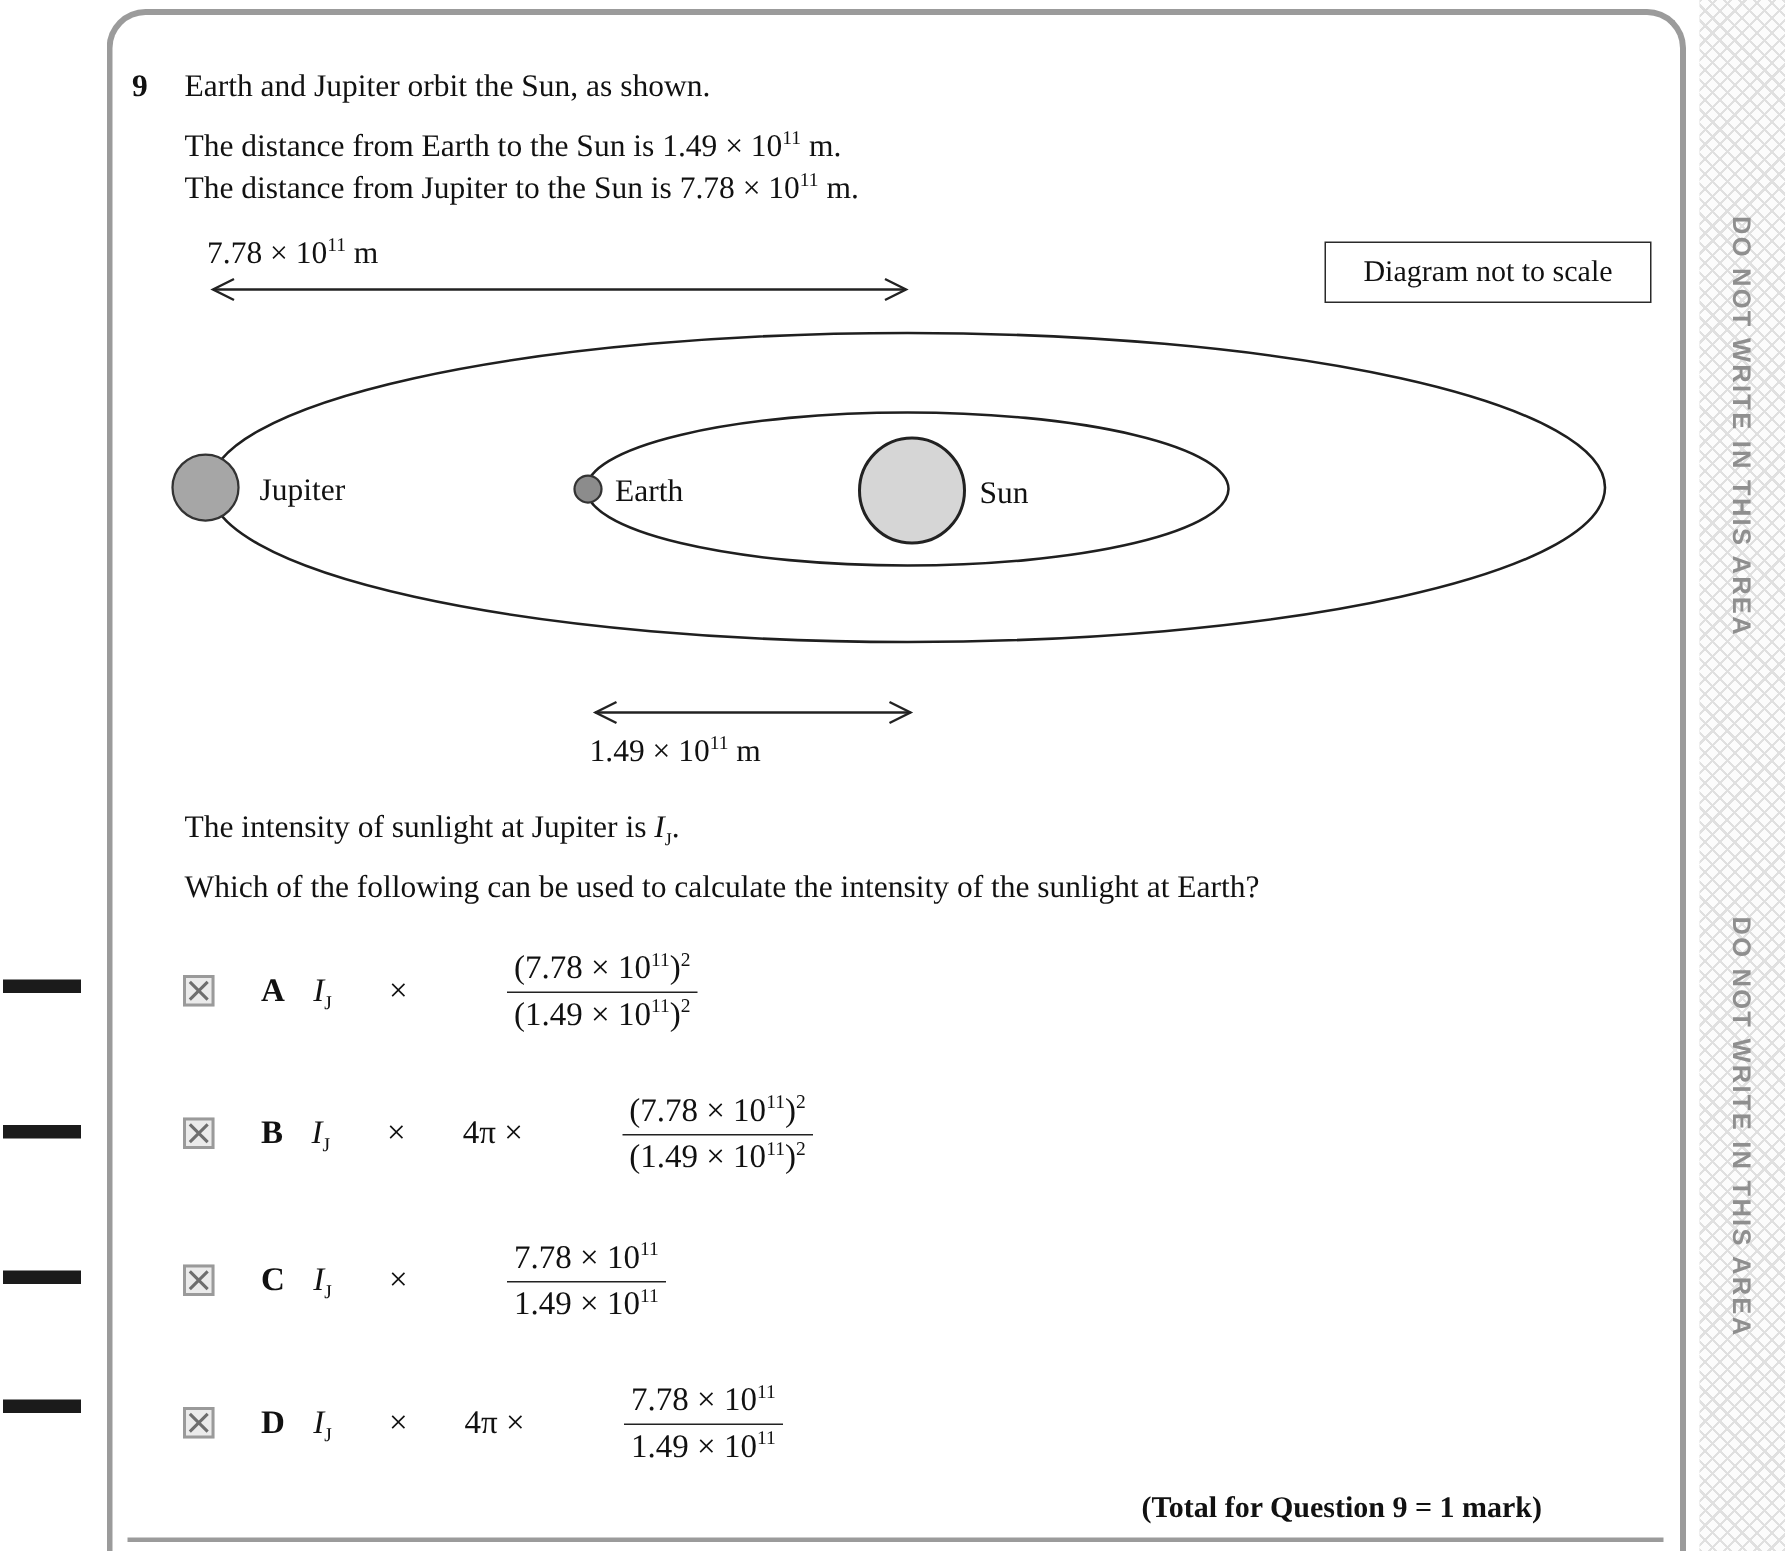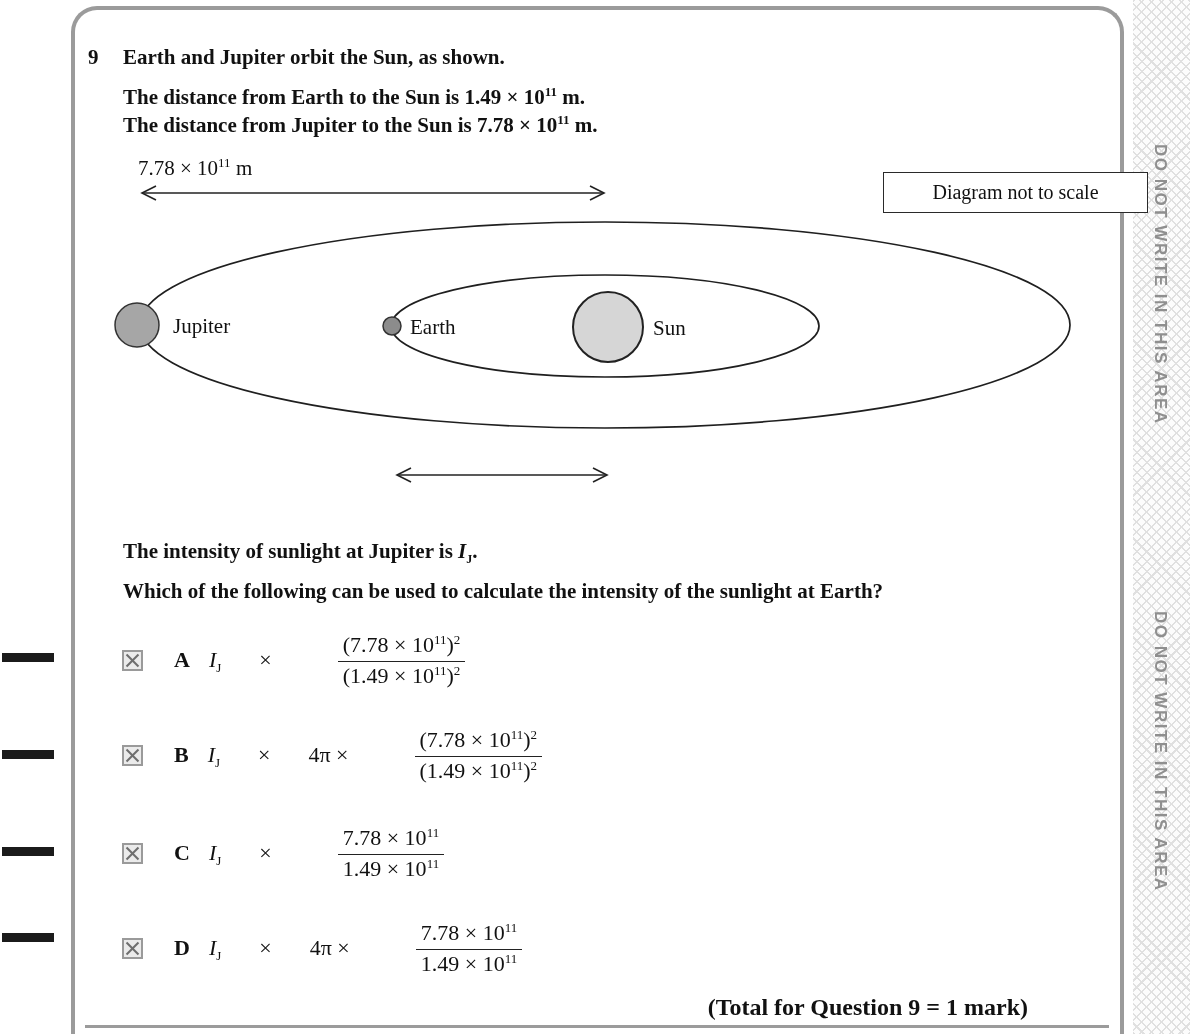--- a/index.html
+++ b/index.html
@@ -20,45 +20,45 @@
   .sidebar { position:absolute; left:1133px; top:0; width:57px; height:1034px;
              background-color:#fcfcfc;
              background-image:
                repeating-linear-gradient(45deg,  #e0e0e0 0 1.5px, transparent 1.5px 7px),
                repeating-linear-gradient(-45deg, #e0e0e0 0 1.5px, transparent 1.5px 7px); }
   .vtext { position:absolute; writing-mode:vertical-rl; text-orientation:mixed;
            font-family:"Liberation Sans","DejaVu Sans",sans-serif; font-weight:bold;
            font-size:17px; letter-spacing:1.5px; color:#8f8f8f; white-space:nowrap;
            display:flex; align-items:center; justify-content:center; }
 
-  .txt { position:absolute; font-size:21px; white-space:nowrap;font-weight:bold; }
+  .txt { position:absolute; font-size:21px; white-space:nowrap; }
   .bold { font-weight:bold; }
   sup.e { font-size:13px; vertical-align:super; line-height:0; }
 
   
-  .scale-box { position:absolute; left:883px; top:161px; width:265px; height:41px;
+  .scale-box { position:absolute; left:883px; top:161px; width:218px; height:41px;
                border:1.5px solid #2a2a2a; display:flex; align-items:center; justify-content:center;
-               font-size:20px; background:#fff;margin-top:11px; }
+               font-size:20px; background:#fff; }
 
   .arrow-label { position:absolute; text-align:left; font-size:21px;font-family:Liberation Serif, serif; }
 
   
   .option-row { position:absolute; left:122px; display:flex; align-items:center; }
   .checkbox { width:21px; height:21px; background:#ebebeb; border:2px solid #9a9a9a;
               display:flex; align-items:center; justify-content:center; flex:0 0 auto; }
   .opt-letter { font-weight:bold; font-size:22px; margin-left:31px; }
   .expr { display:flex; align-items:center; font-size:22px; margin-left:19px;gap:30px; }
   .expr > * { margin-right:8px; }
   .expr i { font-style:italic; }
   .expr sub { font-size:13px; vertical-align:sub; line-height:0; }
   .frac { display:inline-flex; flex-direction:column; align-items:center;margin-left:28px; }
   .frac .num { padding:0 5px 3px 5px; white-space:nowrap; }
   .frac .den { border-top:1.7px solid #222; padding:1px 5px 0 5px; white-space:nowrap; }
 
-  .total-line { position:absolute; right:162px; top:994px; font-weight:bold; font-size:24px; }
+  .total-line { position:absolute; right:162px; top:994px; font-weight:bold; font-size:20px; }
   .bottom-rule { position:absolute; left:85px; top:1025px; width:1024px; height:3px; background:#9b9b9b; }
 </style>
 </head>
 <body>
 
 <div id="root">
 
   <div class="reg-mark" style="top:653px"></div>
   <div class="reg-mark" style="top:750px"></div>
   <div class="reg-mark" style="top:847px"></div>
@@ -95,20 +95,21 @@
     <text x="88" y="123" font-size="21" fill="#111" font-family="Liberation Serif, DejaVu Serif, serif">Jupiter</text>
     <text x="325" y="124" font-size="21" fill="#111" font-family="Liberation Serif, DejaVu Serif, serif">Earth</text>
     <text x="568" y="125" font-size="21" fill="#111" font-family="Liberation Serif, DejaVu Serif, serif">Sun</text>
   </svg>
 
   <svg class="abs" style="left:393px; top:464px;" width="218" height="22">
     <line x1="4" y1="11" x2="214" y2="11" stroke="#222" stroke-width="1.6"></line>
     <path d="M18,4 L4,11 L18,18" fill="none" stroke="#222" stroke-width="1.6"></path>
     <path d="M200,4 L214,11 L200,18" fill="none" stroke="#222" stroke-width="1.6"></path>
   </svg>
+  <div class="arrow-label" style="left:393px; top:488px; width:218px;"><span>1.49 × 10</span><sup class="e">11</sup><span> m</span></div>
 
   <div class="txt" style="left:123px; top:579px;">Which of the following can be used to calculate the intensity of the sunlight at Earth?</div>
   <div class="txt" style="left:123px; top:539px;"><span>The intensity of sunlight at Jupiter is </span><i>I</i><sub style="font-size:12px; line-height:0;">J</sub><span>.</span></div>
 
   <div class="option-row" style="top:613px; height:94px;">
     <div class="checkbox">
       <svg width="17" height="17" viewBox="0 0 20 20">
         <line x1="3" y1="3" x2="17" y2="17" stroke="#6e6e6e" stroke-width="2.4"></line>
         <line x1="17" y1="3" x2="3" y2="17" stroke="#6e6e6e" stroke-width="2.4"></line>
       </svg>

